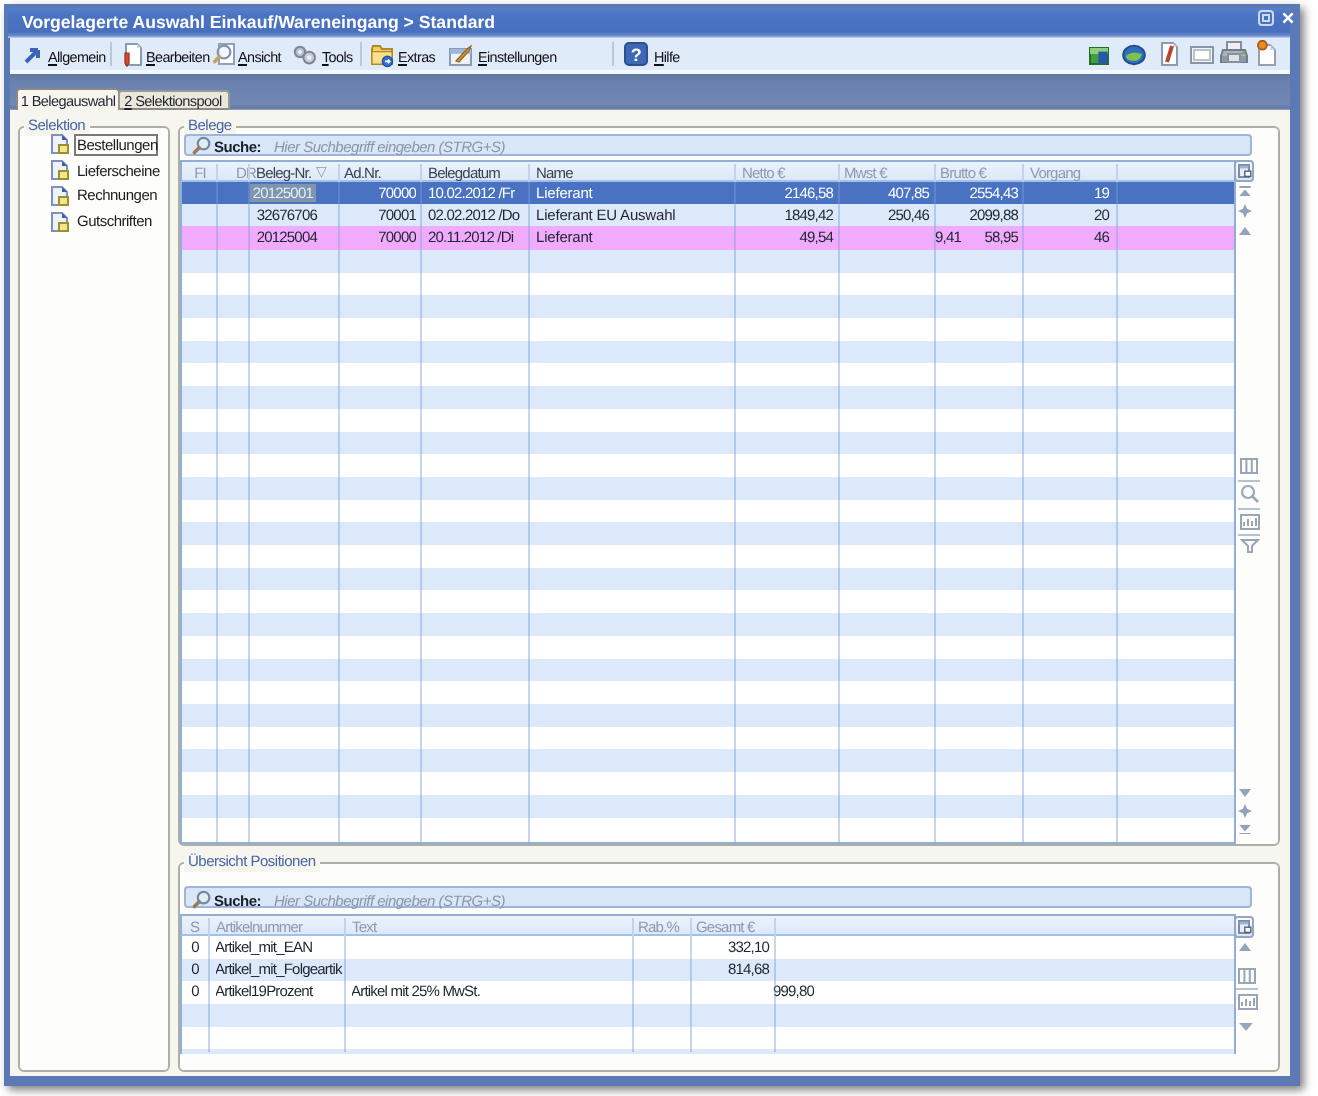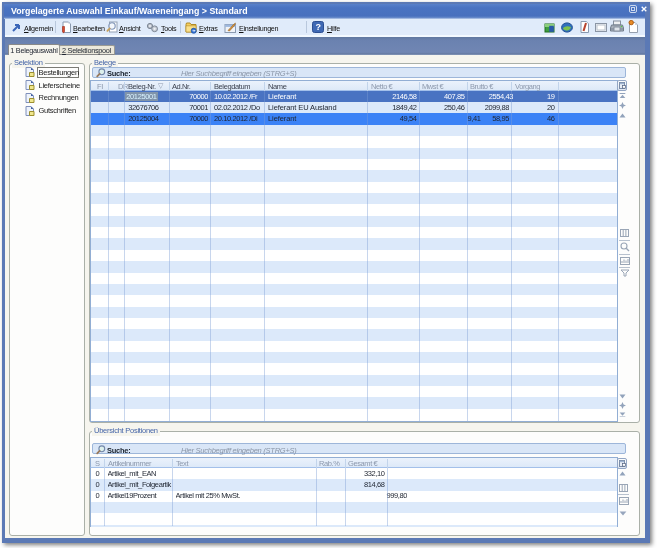--- a/index.html
+++ b/index.html
@@ -23,21 +23,21 @@
 #tab1 { left:8px; top:43.5px; width:52px; height:11.5px; background:#f7f5ee; border:1px solid #898989; border-bottom:none; border-radius:2px 2px 0 0; text-align:center; line-height:11px; white-space:nowrap; font-size:7.3px; letter-spacing:-0.3px;}
 #tab2 { left:58.5px; top:45px; width:56px; height:10px; background:#ebe8db; border:1px solid #9a9a94; border-bottom:1px solid #898989; border-radius:2px 2px 0 0; text-align:center; line-height:10px; white-space:nowrap; font-size:7.3px; letter-spacing:-0.3px;}
 
 .grp { border:1px solid #aab0a8; border-radius:3px; background:#fdfdfc; }
 .grplabel { position:absolute; font-size:7.5px; color:#4565a8; background:#f6f5ee; padding:0 2px; line-height:10px; white-space:nowrap; }
 
 .litem { position:absolute; left:38.5px; font-size:7.5px; color:#1c1c1c; white-space:nowrap; }
 
 .search { position:absolute; left:92px; width:534px; height:11px; background:#d9e6f7; border:1px solid #9db6d9; border-radius:2px; }
 .search b { position:absolute; left:14px; top:1.5px; color:#17202c; font-weight:bold; }
-.search i { position:absolute; left:44px; top:1.5px; color:#8a96a8; font-style:italic;margin-left:44px; }
+.search i { position:absolute; left:44px; top:1.5px; color:#8a96a8; font-style:italic; }
 .thead { position:absolute; left:90px; width:528px; height:11px; letter-spacing:-0.4px; background:linear-gradient(180deg,#ebf2fc,#dde9f8); border:1px solid #92aed4; border-bottom:1px solid #a3c0ea; }
 .hl { position:absolute; top:1px; color:#8d99ad; white-space:nowrap; }
 .hd { position:absolute; top:1px; color:#3c4250; white-space:nowrap; }
 .tbl { position:absolute; left:90px; width:528px; letter-spacing:-0.4px; border:1px solid #92aed4; border-top:none; background:#fff; }
 .sep { position:absolute; top:0; width:1px; height:100%; background:rgba(125,158,212,0.42); }
 .hsep { position:absolute; top:1px; width:1px; height:9px; background:#c2d4eb; }
 .row { position:absolute; left:0; width:526px; height:11.35px; line-height:11.4px; }
 .c { position:absolute; top:0; height:100%; white-space:nowrap; overflow:hidden; }
 .r { text-align:right; }
 .ctr { text-align:center; }
@@ -211,39 +211,39 @@
 <div class="tbl" style="top:90.5px;height:331px">
   <div style="position:absolute;left:0;top:34.05px;width:526px;height:295.5px;background:repeating-linear-gradient(180deg,#dce9fa 0,#dce9fa 11.35px,#ffffff 11.35px,#ffffff 22.7px)"></div>
 
   <div class="row" style="top:0;background:#4973c2;color:#fff">
     <div class="c" style="left:33px;width:33.5px;text-align:right"><span style="background:#8094ab;color:#d9f3ff;padding:0 1px">20125001</span></div>
     <div class="c r" style="left:78px;width:39px">70000</div>
     <div class="c" style="left:123px;width:49px">10.02.2012 /Fr</div>
     <div class="c" style="left:177px;width:97px;letter-spacing:-0.1px">Lieferant</div>
     <div class="c r" style="left:276px;width:49.5px">2146,58</div>
     <div class="c r" style="left:328px;width:45.5px">407,85</div>
-    <div class="c r" style="left:360px;width:62px">2554,43</div>
+    <div class="c r" style="left:376px;width:42px">2554,43</div>
     <div class="c r" style="left:420px;width:43.5px">19</div>
   </div>
 
   <div class="row" style="top:11.35px;background:#dce9fa">
     <div class="c r" style="left:33px;width:34.5px">32676706</div>
     <div class="c r" style="left:78px;width:39px">70001</div>
     <div class="c" style="left:123px;width:49px">02.02.2012 /Do</div>
-    <div class="c" style="left:177px;width:97px;letter-spacing:-0.1px">Lieferant EU Ausland</div>
+    <div class="c" style="left:177px;width:97px;letter-spacing:-0.1px">Lieferant EU Auswahl</div>
     <div class="c r" style="left:276px;width:49.5px">1849,42</div>
     <div class="c r" style="left:328px;width:45.5px">250,46</div>
     <div class="c r" style="left:376px;width:42px">2099,88</div>
     <div class="c r" style="left:420px;width:43.5px">20</div>
   </div>
 
-  <div class="row" style="top:22.7px;background:#3b82f6">
+  <div class="row" style="top:22.7px;background:#f0abfc">
     <div class="c r" style="left:33px;width:34.5px">20125004</div>
     <div class="c r" style="left:78px;width:39px">70000</div>
-    <div class="c" style="left:123px;width:49px">20.10.2012 /Di</div>
+    <div class="c" style="left:123px;width:49px">20.11.2012 /Di</div>
     <div class="c" style="left:177px;width:97px;letter-spacing:-0.1px">Lieferant</div>
     <div class="c r" style="left:276px;width:49.5px">49,54</div>
     <div class="c r" style="left:344px;width:45.5px">9,41</div>
     <div class="c r" style="left:376px;width:42px">58,95</div>
     <div class="c r" style="left:420px;width:43.5px">46</div>
   </div>
 
   <div class="sep" style="left:17px"></div>
     <div class="sep" style="left:32.5px"></div>
     <div class="sep" style="left:78px"></div>

